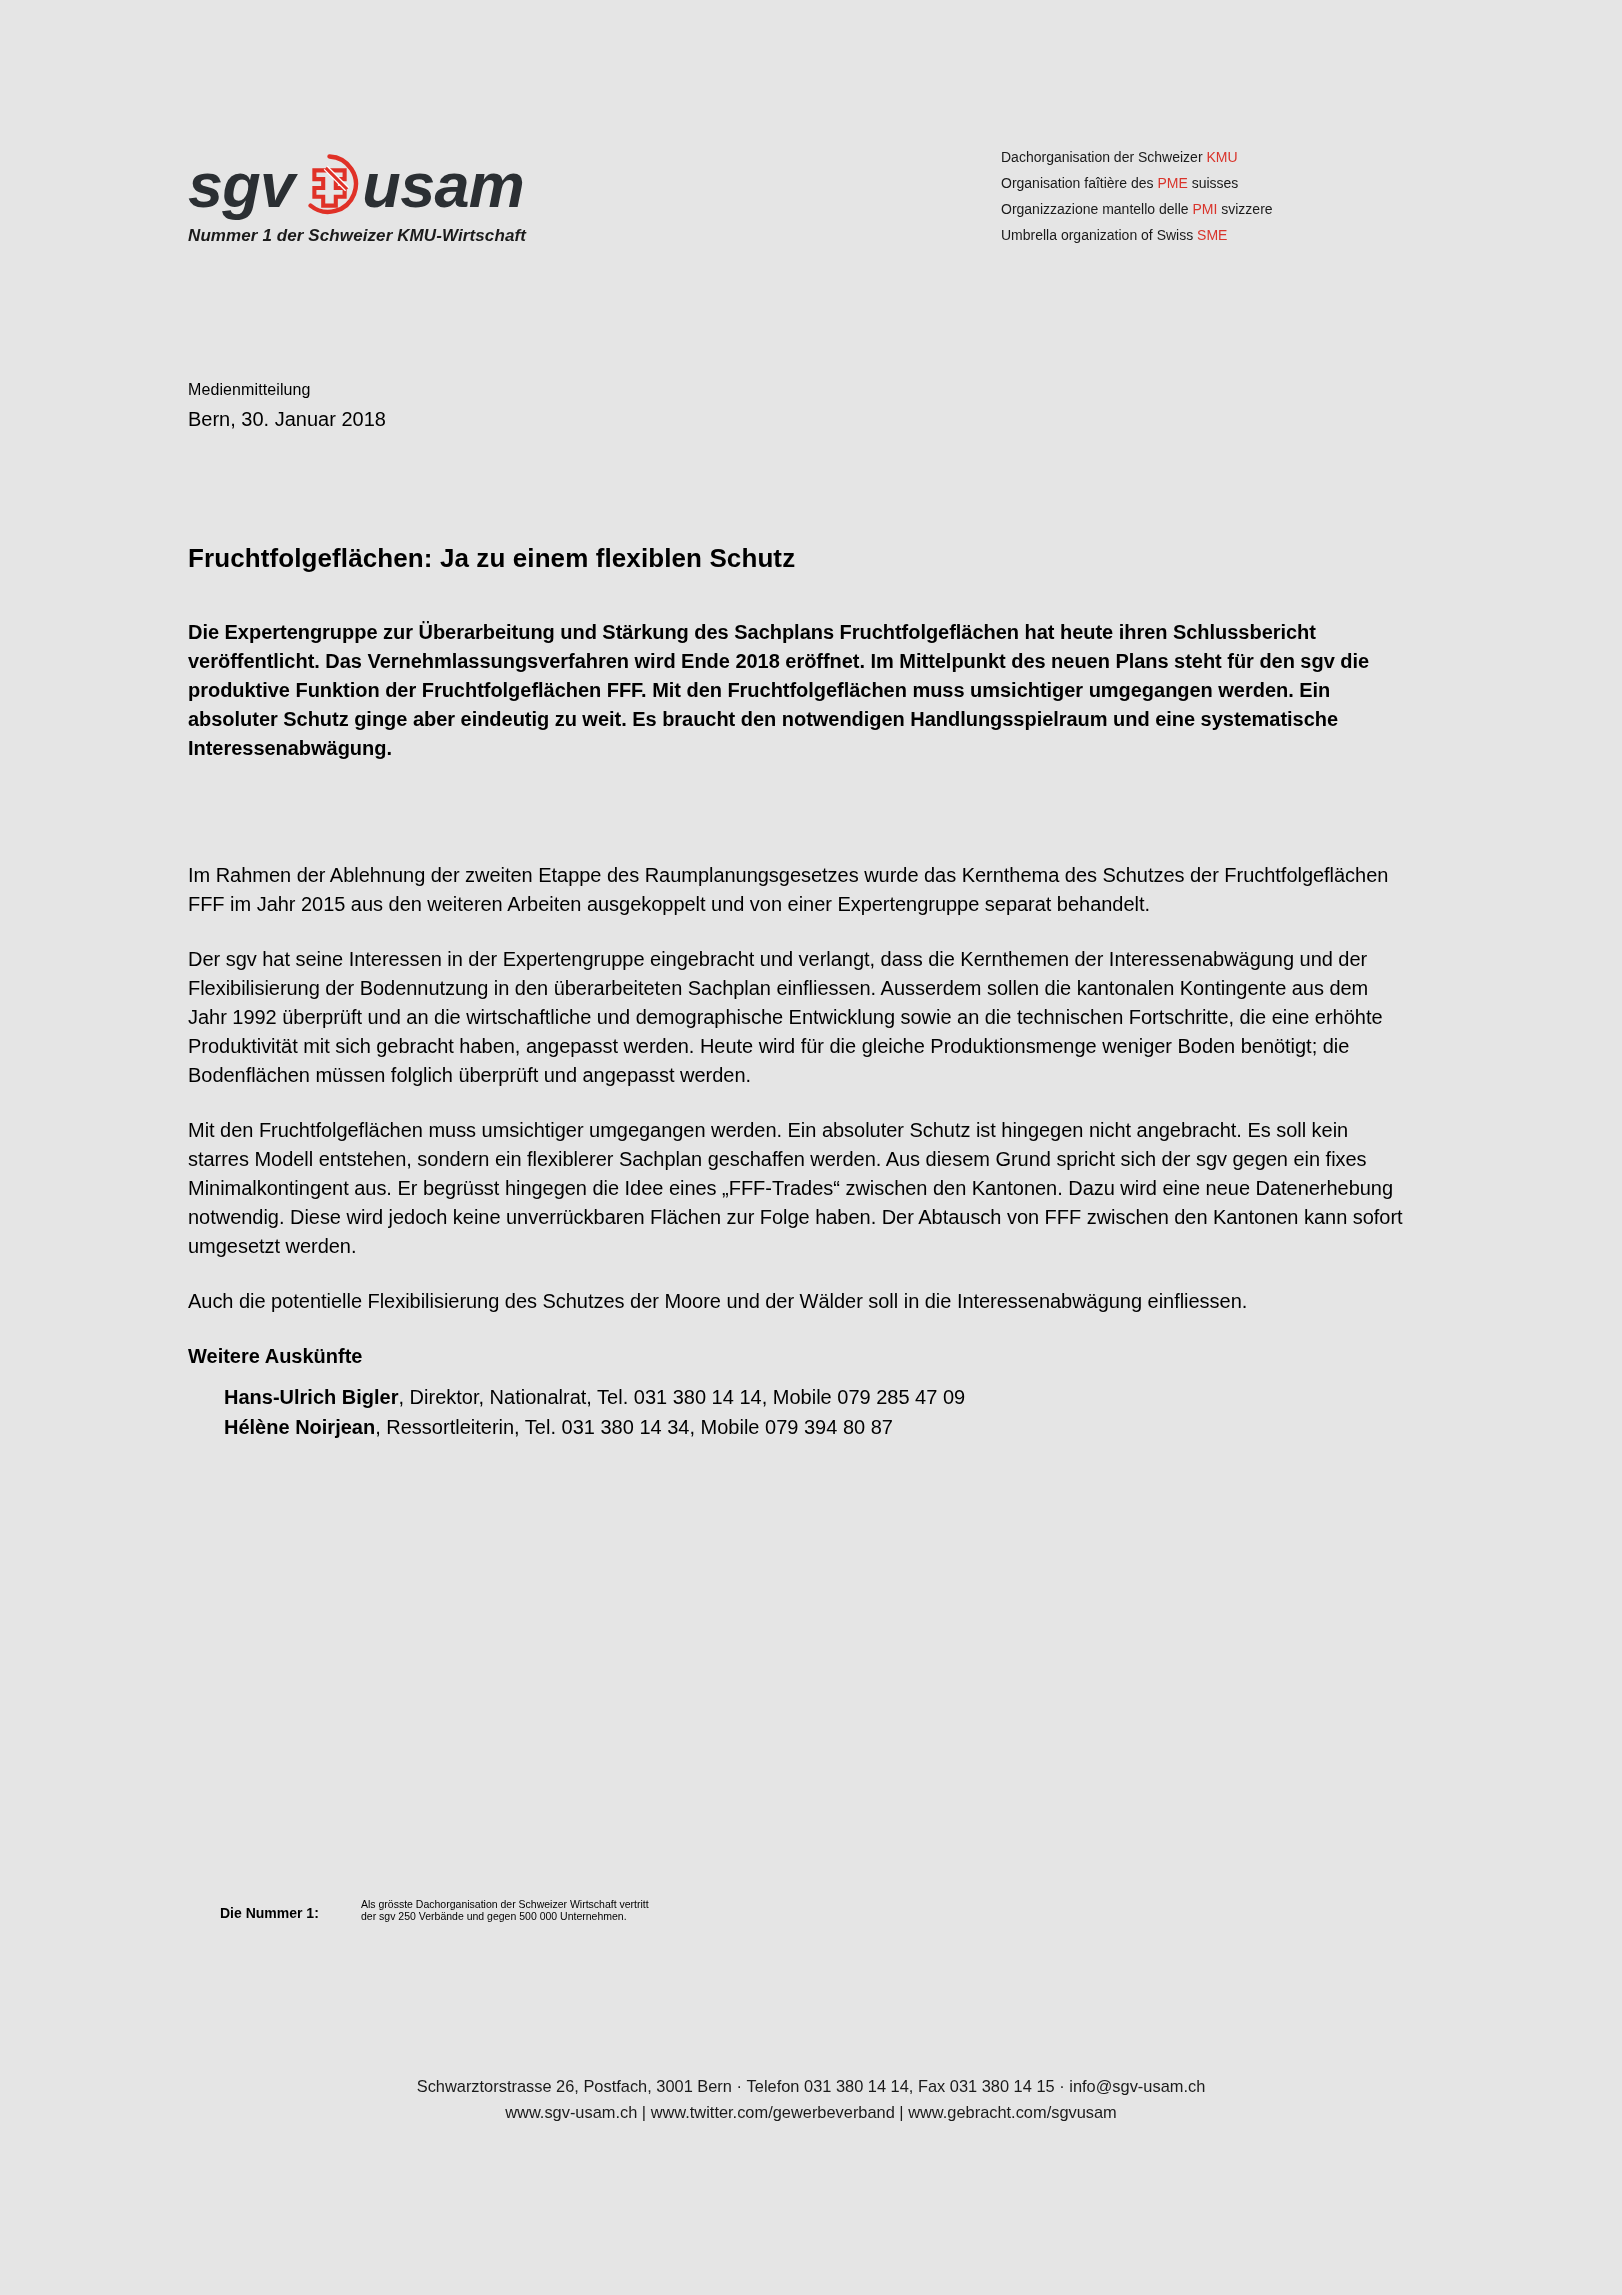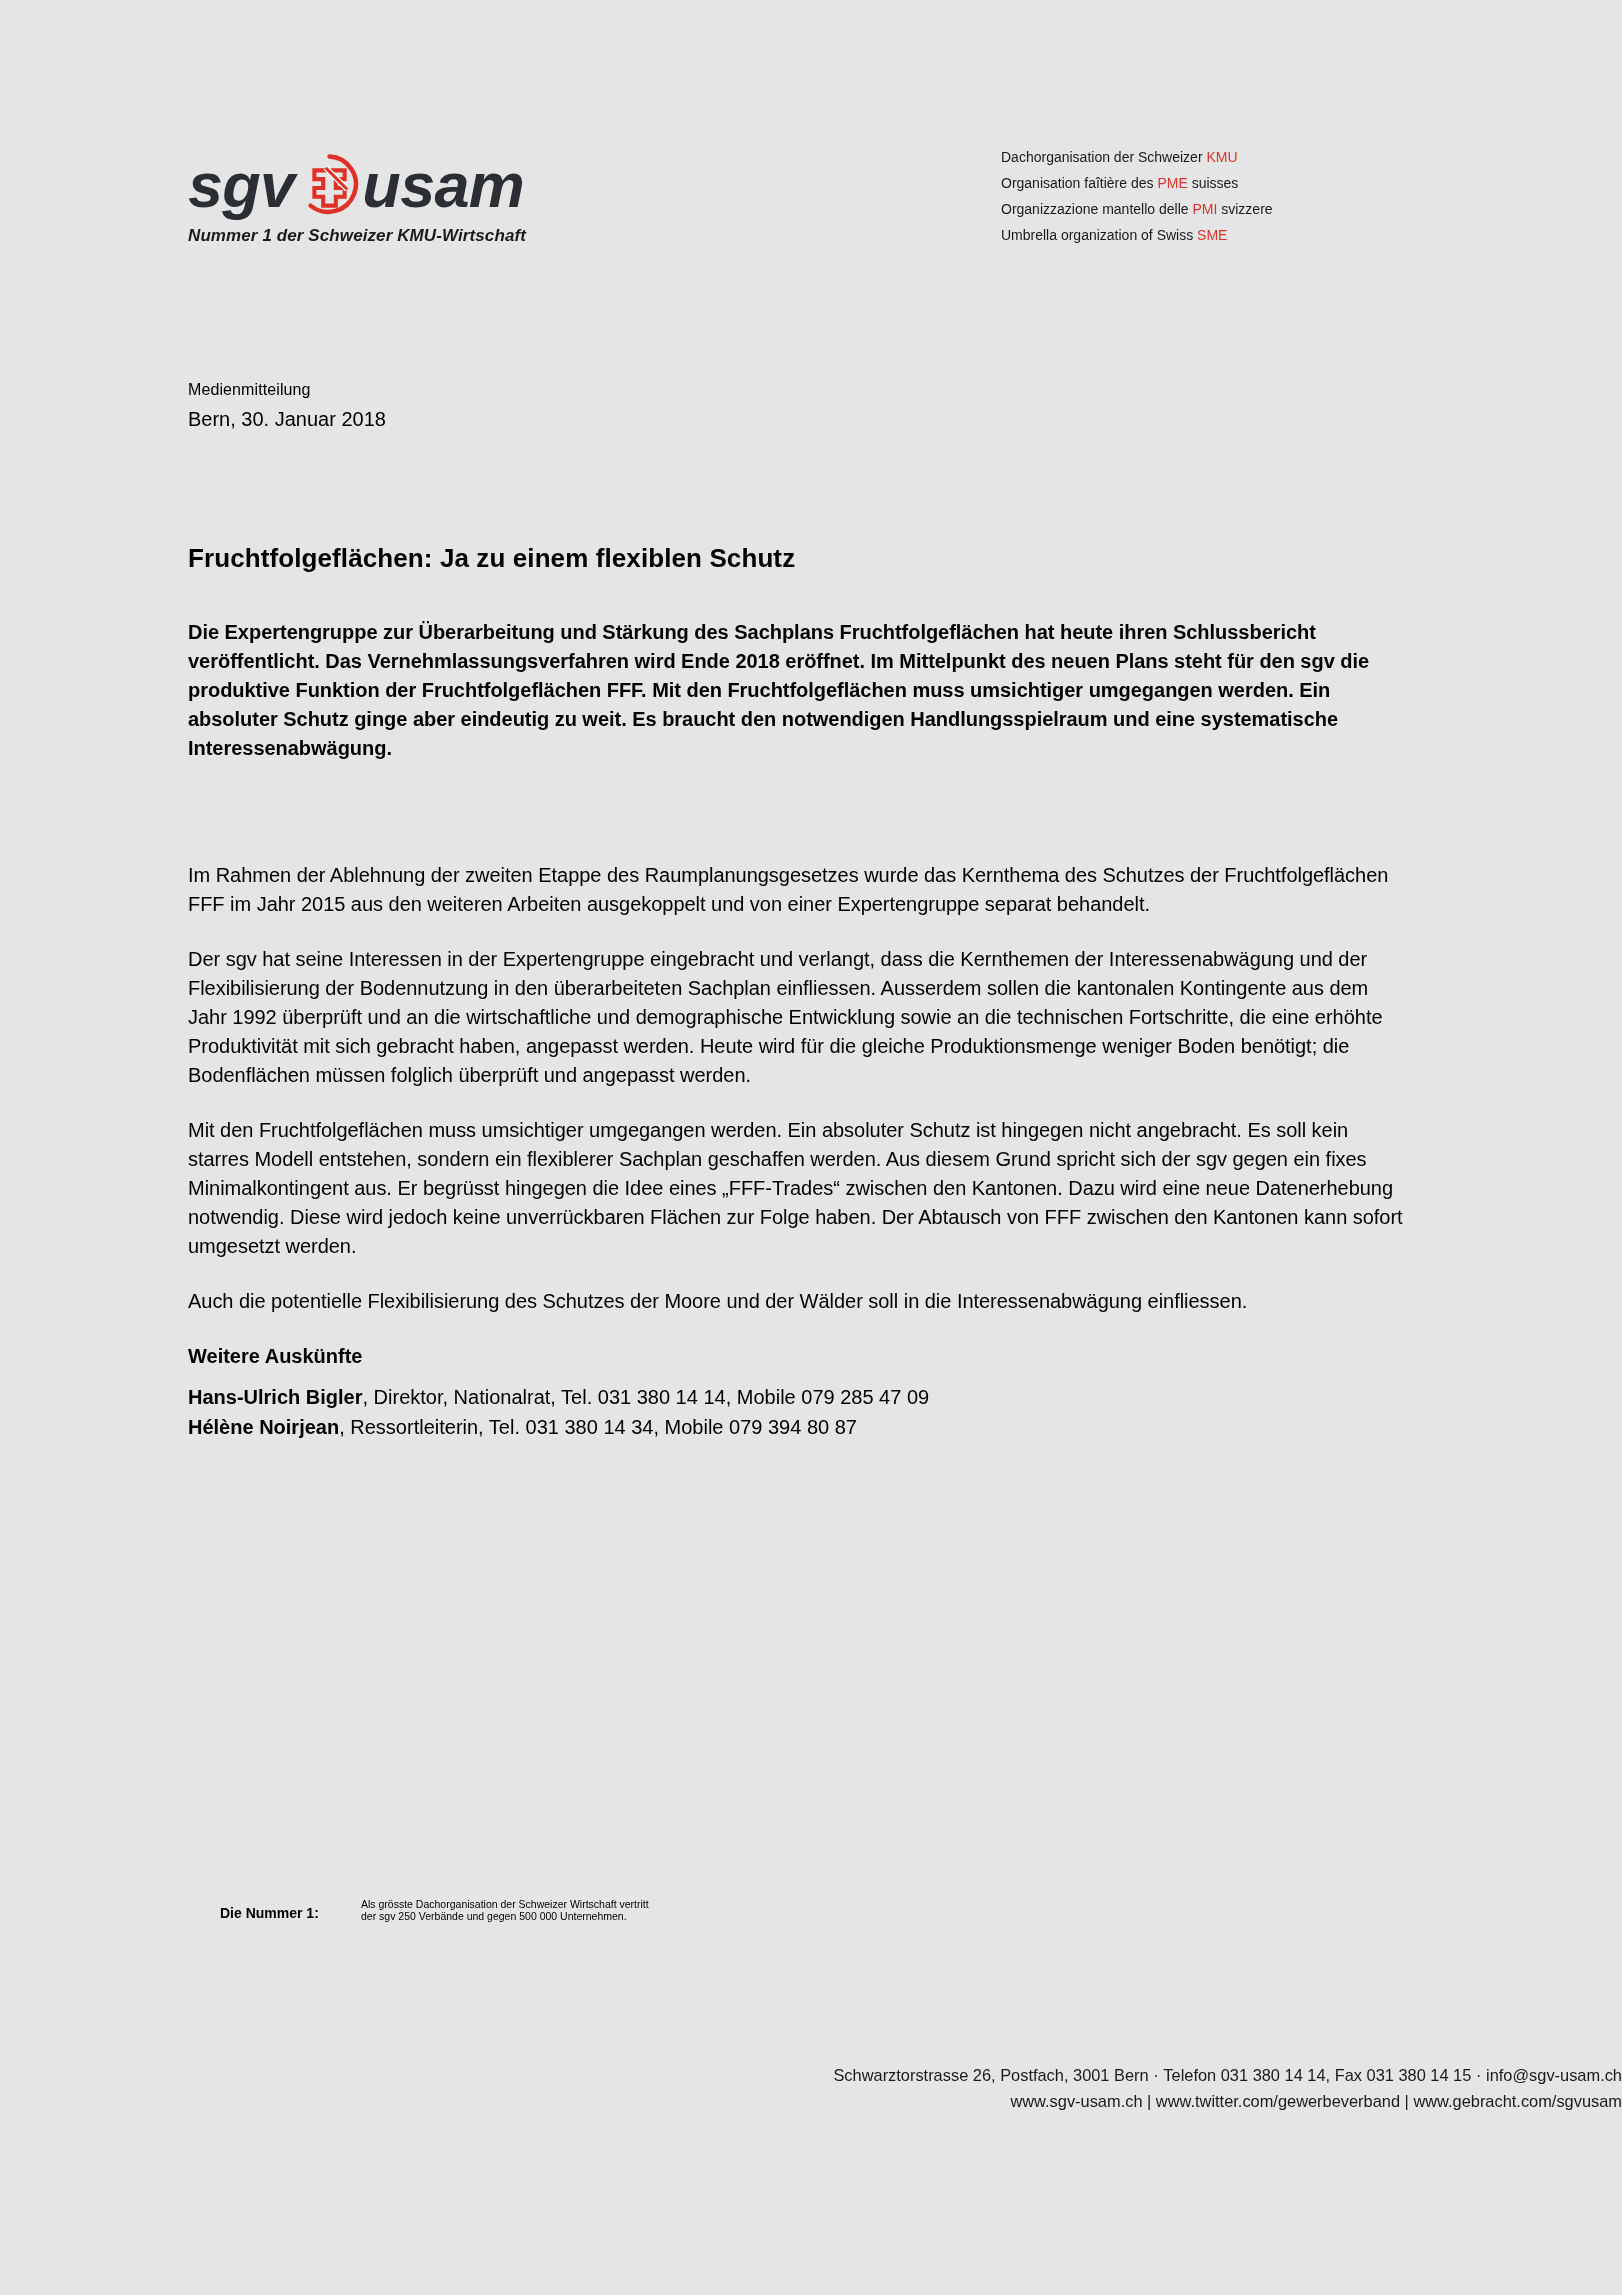--- a/index.html
+++ b/index.html
@@ -137,21 +137,21 @@
   .contact-head {
     font-size: 20px;
     font-weight: bold;
     line-height: 29px;
     margin-bottom: 10.5px;
   }
   .contact-line {
     font-size: 20px;
     line-height: 30px;
   }
-  .contact-line b { font-weight: bold; }
+  .contact-line b { font-weight: bold; margin-left: 36px; }
 
   
   .nummer1 {
     position: absolute;
     left: 188px;
     top: 1898px;
     width: 1217px;
     display: flex;
     align-items: flex-start;
   }
@@ -176,22 +176,22 @@
     height: 30px;
     color: #d9342b;
     font-size: 17px;
     line-height: 27.5px;
   }
   .footer-org-de { position: absolute; left: 192px; top: 0; }
   .footer-org-fr { position: absolute; left: 656px; top: 0; }
   .footer-org-it { position: absolute; left: 1088px; top: 0; }
 
   .footer-contact {
-    margin-top: 11px;
-    text-align: right;
+    margin-top: 22px;
+    text-align: center;
     font-size: 16.4px;
     line-height: 26px;
     color: #1a1a1a;
   }
   .footer-contact .sep { padding: 0 4.6px; }
 </style>
 </head>
 <body>
 
 <div class="page">

